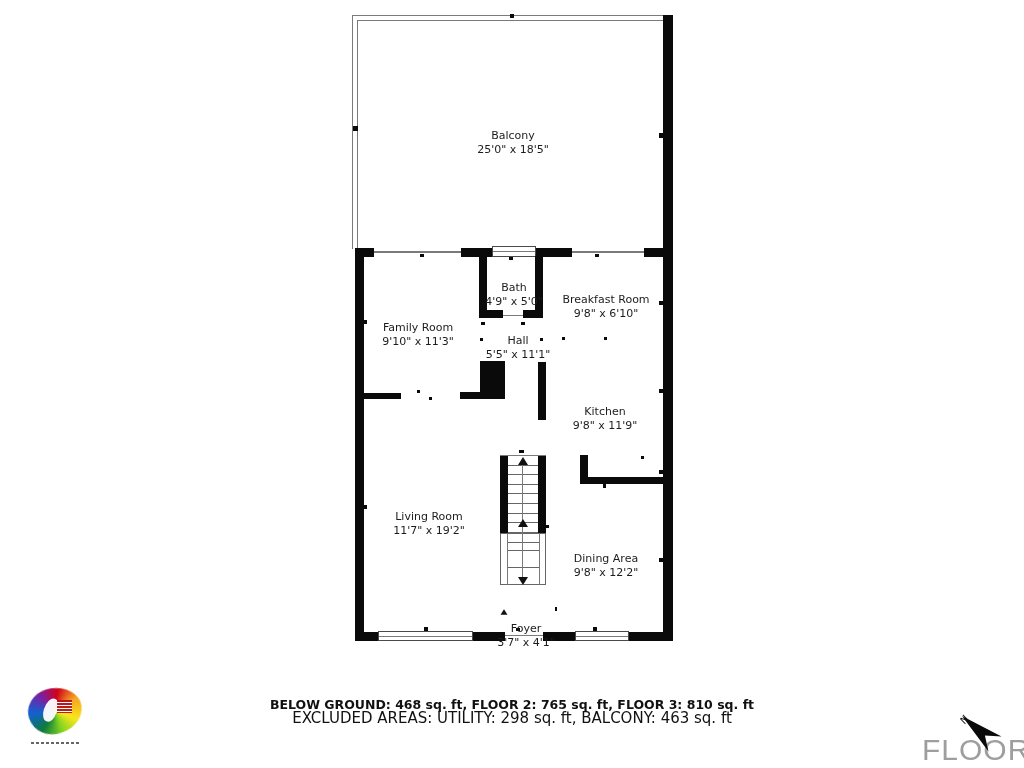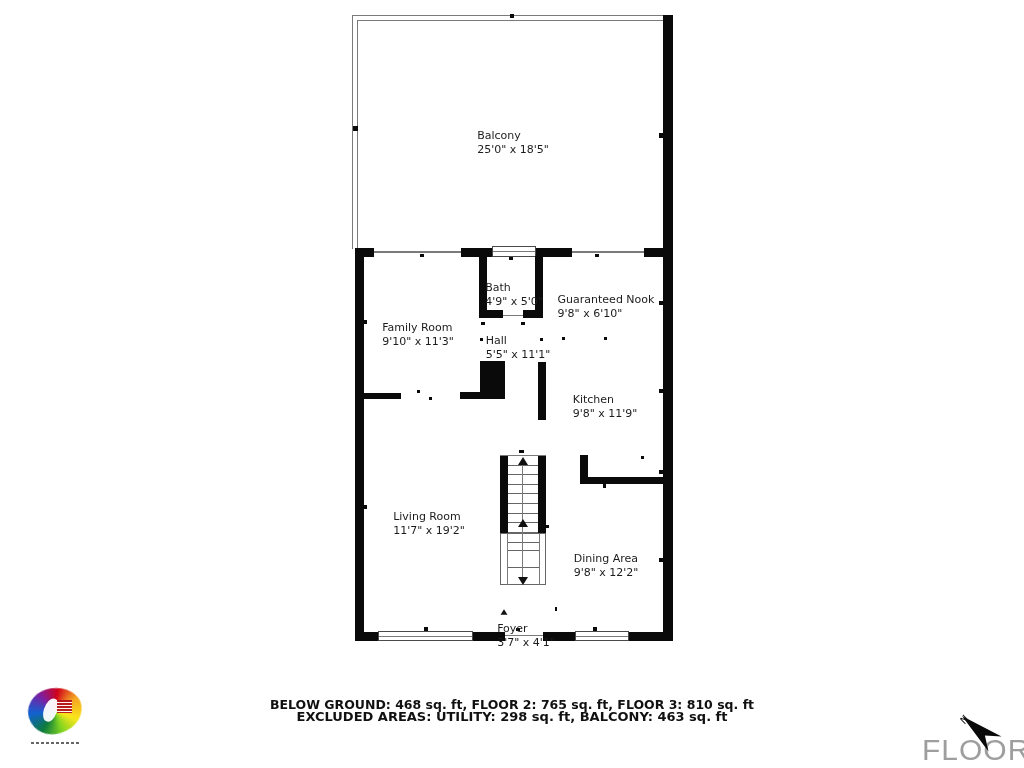--- a/index.html
+++ b/index.html
@@ -3,21 +3,21 @@
 <meta charset="utf-8">
 <style>
   html,body{margin:0;padding:0;background:#fff;}
   #stage{position:relative;width:1024px;height:768px;background:#fff;overflow:hidden;
          font-family:"DejaVu Sans",sans-serif;}
   .w{position:absolute;background:#0a0a0a;}           
   .rail{position:absolute;background:#7a7a7a;}        
   .tick{position:absolute;background:#0a0a0a;}        
   .win{position:absolute;background:#fff;border:1px solid #4a4a4a;box-sizing:border-box;}
   .win:before{content:"";position:absolute;left:0;right:0;top:45%;height:1px;background:#7a7a7a;}
-  .room{position:absolute;transform:translateX(-50%);text-align:left;color:#1c1c1c;
+  .room{position:absolute;transform:translateX(-50%);text-align:center;color:#1c1c1c;
         font-size:11px;line-height:14px;white-space:nowrap;}
   .treads{position:absolute;}
   .tri-up{position:absolute;width:0;height:0;border-left:5px solid transparent;
           border-right:5px solid transparent;border-bottom:8px solid #111;}
   .tri-down{position:absolute;width:0;height:0;border-left:5px solid transparent;
             border-right:5px solid transparent;border-top:8px solid #111;}
   .summary{position:absolute;width:100%;text-align:center;color:#111;}
   #maris{position:absolute;left:922px;top:733px;font-family:"Liberation Sans",sans-serif;
          font-size:30px;letter-spacing:1px;color:#9e9e9e;}
   #logo{position:absolute;left:26px;top:686px;width:62px;height:60px;}
@@ -123,50 +123,50 @@
 
   <div class="room" style="left:513px;top:129px">
     <div>Balcony</div>
     <div>25'0" x 18'5"</div>
   </div>
   <div class="room" style="left:514px;top:281px">
     <div>Bath</div>
     <div>4'9" x 5'0"</div>
   </div>
   <div class="room" style="left:606px;top:293px">
-    <div>Guaranteed Nook</div>
+    <div>Breakfast Room</div>
     <div>9'8" x 6'10"</div>
   </div>
   <div class="room" style="left:418px;top:321px">
     <div>Family Room</div>
     <div>9'10" x 11'3"</div>
   </div>
   <div class="room" style="left:518px;top:334px">
     <div>Hall</div>
     <div>5'5" x 11'1"</div>
   </div>
-  <div class="room" style="left:605px;top:393px">
+  <div class="room" style="left:605px;top:405px">
     <div>Kitchen</div>
     <div>9'8" x 11'9"</div>
   </div>
   <div class="room" style="left:429px;top:510px">
     <div>Living Room</div>
     <div>11'7" x 19'2"</div>
   </div>
   <div class="room" style="left:606px;top:552px">
     <div>Dining Area</div>
     <div>9'8" x 12'2"</div>
   </div>
   <div class="room" style="left:526px;top:622px">
     <div>Foyer</div>
     <div>3'7" x 4'1"</div>
   </div>
 
   <div class="summary" style="top:697px;font-size:12.5px;font-weight:600">BELOW GROUND: 468 sq. ft, FLOOR 2: 765 sq. ft, FLOOR 3: 810 sq. ft</div>
-  <div class="summary" style="top:709px;font-size:13px;font-weight:700">EXCLUDED AREAS: UTILITY: 298 sq. ft, BALCONY: 463 sq. ft</div>
+  <div class="summary" style="top:709px;font-size:15px;font-weight:400">EXCLUDED AREAS: UTILITY: 298 sq. ft, BALCONY: 463 sq. ft</div>
 
   <div id="logo">
     <div class="burst"></div>
     <div class="figure"></div>
     <div class="redbox"></div>
     <div class="caption"></div>
   </div>
 
   <div id="maris">FLOOR</div>
 

